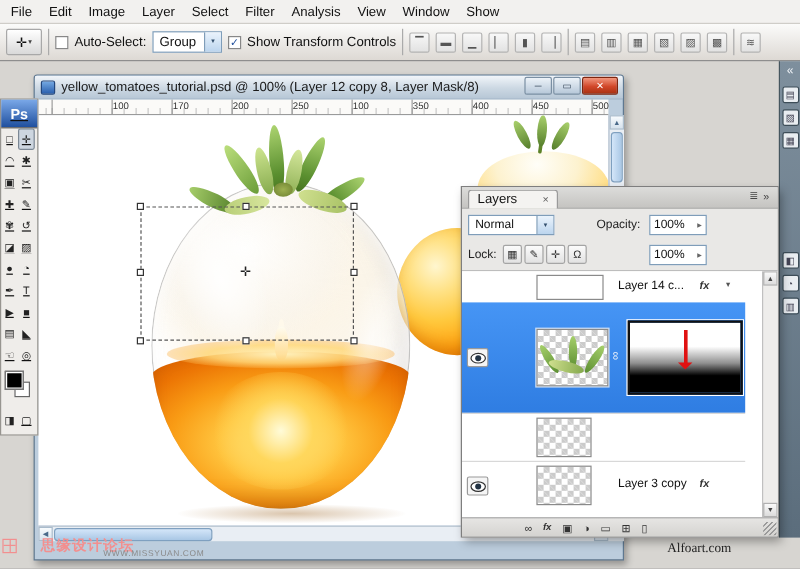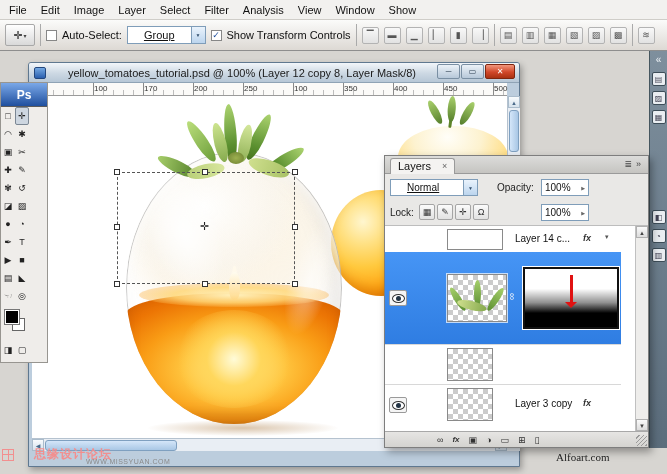--- a/index.html
+++ b/index.html
@@ -11,35 +11,35 @@
   .menubar .mi { padding:2px 7px; cursor:default; }
 
   
   .optionsbar { position:absolute; left:0; top:20px; right:0; height:31px; background:linear-gradient(#fbfbfa,#ddd9d4); border-bottom:1px solid #8e8e8e; display:flex; align-items:center; gap:5px; padding:0 5px; }
   .tool-chip { width:30px; height:22px; border:1px solid #a8a8a8; border-radius:2px; background:linear-gradient(#ffffff,#d9d9d9); display:flex; align-items:center; justify-content:center; gap:1px; font-size:11px; }
   .tool-chip .caret { font-size:6px; color:#444; }
   .vsep { width:1px; height:22px; background:#aaa; }
   .checkbox { width:11px; height:11px; border:1px solid #878787; background:#fff; display:inline-flex; align-items:center; justify-content:center; font-size:9px; line-height:9px; color:#1f4e9c; font-weight:bold; }
   .olabel { white-space:nowrap; }
   .combo { height:18px; border:1px solid #7f9db9; background:#fff; display:flex; align-items:center; }
-  .combo .val { padding:0 16px; min-width:42px; font-size:11px;text-decoration:underline; }
+  .combo .val { padding:0 5px; min-width:42px; font-size:11px; }
   .combo .cbtn { width:14px; align-self:stretch; background:linear-gradient(#eaf3fc,#bcd5ee); border-left:1px solid #7f9db9; font-size:5px; color:#34506e; display:flex; align-items:center; justify-content:center; }
   .icon-btn { width:17px; height:17px; border:1px solid #b3b3b3; border-radius:2px; background:linear-gradient(#f8f8f8,#e2e2e2); display:flex; align-items:center; justify-content:center; font-size:9px; color:#555; }
 
   
   .dock { position:absolute; right:0; top:51px; bottom:26px; width:18px; background:linear-gradient(180deg,#7e8f9d,#5b6d7c); border-left:1px solid #45565f; z-index:15; }
   .dcollapse { display:block; text-align:center; color:#f0f4f8; font-size:10px; padding:3px 0 2px; }
   .dock-ico { display:flex; width:14px; height:14px; margin:5px auto 0; background:#e9edf1; border:1px solid #3d4d58; border-radius:2px; font-size:8px; color:#445; align-items:center; justify-content:center; }
   .dock-ico.gap { margin-top:86px; }
 
   
   .docwindow { position:absolute; left:28px; top:62px; width:492px; height:405px; background:#bccddd; border:1px solid #5f7astrip; border:1px solid #5f7890; border-radius:3px 3px 0 0; box-shadow:2px 3px 6px rgba(0,0,0,.3); z-index:10; }
   .titlebar { position:absolute; left:0; top:0; right:0; height:20px; background:linear-gradient(#f2f6fa,#ccd8e3 55%,#b7c7d6); border-bottom:1px solid #8fa3b5; display:flex; align-items:center; padding-left:5px; font-size:11px; color:#1a1a1a; border-radius:2px 2px 0 0; }
   .doc-ico { width:12px; height:12px; margin-right:5px; border-radius:2px; background:linear-gradient(#74a8e2,#2a5fae); border:1px solid #23477e; flex:none; }
-  .title { white-space:nowrap; overflow:hidden; flex:1;text-align:center; }
+  .title { white-space:nowrap; overflow:hidden; flex:1; }
   .winbtns { display:flex; gap:1px; padding:0 4px 2px 4px; }
   .winbtn { width:23px; height:15px; border:1px solid #7a8fa3; border-radius:2px; background:linear-gradient(#ecf2f8,#b7c8d9); font-size:8px; line-height:12px; color:#2b3d4f; display:flex; align-items:center; justify-content:center; }
   .winbtn.close { width:30px; background:linear-gradient(#f2977e,#d14729 55%,#a93112); color:#fff; border-color:#7e250f; font-weight:bold; }
   .ruler { position:absolute; left:3px; top:20px; width:475px; height:13px; background-color:#fbfaf8;
     background-image:repeating-linear-gradient(to right,#8a8a8a 0 1px,transparent 1px 50px),repeating-linear-gradient(to right,#bdbdbd 0 1px,transparent 1px 10px);
     background-size:auto 100%, auto 5px; background-position:11px 0, 11px 100%; background-repeat:repeat-x,repeat-x;
     border-bottom:1px solid #9a9a9a; }
   .rnum { position:absolute; top:1px; font-size:8px; color:#333; }
   .canvas { position:absolute; left:3px; top:33px; width:475px; height:342px; background:#fff; overflow:hidden; }
   .vscroll { position:absolute; left:478px; top:33px; width:13px; height:342px; background:#e9eef4; border-left:1px solid #b5c2cf; }
@@ -96,41 +96,41 @@
   .d2 { left:8px; top:62px; width:38px; height:14px; border-radius:50%; transform:rotate(-12deg); background:linear-gradient(90deg,#b9cf78,#d8e69e); }
   .knot { left:48px; top:50px; width:16px; height:12px; border-radius:50%; background:radial-gradient(#9db050,#6c8030); position:absolute; }
   .marquee { position:absolute; left:85px; top:76px; width:178px; height:112px; border:1px dashed #555; }
   .h { position:absolute; width:6px; height:6px; background:#fff; border:1px solid #333; }
   .nw{left:-4px;top:-4px} .n{left:calc(50% - 4px);top:-4px} .ne{right:-4px;top:-4px}
   .w{left:-4px;top:calc(50% - 4px)} .e{right:-4px;top:calc(50% - 4px)}
   .sw{left:-4px;bottom:-4px} .s{left:calc(50% - 4px);bottom:-4px} .se{right:-4px;bottom:-4px}
   .refpoint { position:absolute; left:calc(50% - 6px); top:calc(50% - 8px); font-size:11px; color:#222; }
 
   
-  .toolbox { position:absolute; left:0; top:82px; width:48px; background:#efedea; border:1px solid #979590; z-index:20; padding-bottom:3px; }
+  .toolbox { position:absolute; left:0; top:82px; width:32px; background:#efedea; border:1px solid #979590; z-index:20; padding-bottom:3px;text-decoration:underline; }
   .ps-logo { height:24px; background:linear-gradient(#7aa8e8,#1f4f9e); color:#fff; font-weight:bold; font-size:12px; display:flex; align-items:center; justify-content:center; border-bottom:1px solid #5a5a5a; }
   .tools { display:grid; grid-template-columns:14px 14px; }
   .tcell { height:18px; display:flex; align-items:center; justify-content:center; font-size:9px; color:#222; }
   .tcell.sel { background:#cdd6e0; border:1px solid #7b8794; border-radius:2px; }
   .swatches { position:relative; height:36px; }
   .bgcolor { position:absolute; left:11px; top:13px; width:13px; height:13px; background:#fff; border:1px solid #666; }
   .fgcolor { position:absolute; left:3px; top:4px; width:16px; height:16px; background:#000; border:1px solid #777; box-shadow:inset 0 0 0 1px #fff; }
   .tb-extras { display:grid; grid-template-columns:14px 14px; }
 
   
   .layers-panel { position:absolute; left:384px; top:155px; width:265px; height:293px; background:#ececea; border:1px solid #7e7e7e; box-shadow:3px 4px 8px rgba(0,0,0,.35); z-index:30; }
   .ptabs { position:absolute; left:0; top:0; right:0; height:18px; background:linear-gradient(#dcdcda,#c5c4c1); border-bottom:1px solid #9a9a9a; display:flex; align-items:flex-end; padding:0 5px; }
-  .ptab { display:inline-flex; align-items:center; gap:11px; background:#f4f3f1; border:1px solid #9a9a9a; border-bottom:none; border-radius:3px 3px 0 0; padding:1px 7px 2px; font-size:11px; margin-bottom:-1px; }
+  .ptab { display:inline-flex; align-items:center; gap:21px; background:#f4f3f1; border:1px solid #9a9a9a; border-bottom:none; border-radius:3px 3px 0 0; padding:1px 7px 2px; font-size:11px; margin-bottom:-1px; }
   .tclose { font-size:9px; color:#666; }
   .pmenu { font-size:9px; color:#444; padding:0 2px 4px; }
   .pmenu.first { margin-left:auto; }
   .pctl { position:absolute; left:0; top:18px; right:0; height:52px; background:#e9e8e6; border-bottom:1px solid #bdbdbd; font-size:10px; }
   .ctl-row { position:absolute; left:0; right:0; height:24px; }
   .r1 { top:2px; } .r2 { top:27px; }
-  .combo.blend { position:absolute; left:5px; top:3px; width:88px; height:17px; }
+  .combo.blend { position:absolute; left:5px; top:3px; width:72px; height:17px; }
   .combo.blend .val { font-size:10px; min-width:0; flex:1; }
   .plabel { position:absolute; color:#222; }
   .lop { left:112px; top:6px; } .llock { left:5px; top:6px; } .lfill { left:120px; top:6px;margin-left:40px; }
   .valbox { position:absolute; left:156px; top:3px; width:48px; height:17px; border:1px solid #7f9db9; background:#fff; display:flex; align-items:center; justify-content:space-between; padding:0 3px; font-size:10px; }
   .spin { font-size:5px; color:#666; }
   .lockbtn { position:absolute; top:3px; width:16px; height:16px; border:1px solid #a5a5a5; border-radius:2px; background:linear-gradient(#fbfbfb,#e2e2e2); font-size:9px; line-height:14px; text-align:center; color:#333; }
   .lk0{left:34px} .lk1{left:52px} .lk2{left:70px} .lk3{left:88px}
   .llist { position:absolute; left:0; top:70px; right:0; bottom:16px; background:#fff; overflow:hidden; }
   .lrow { position:relative; width:236px; }
   .rowA { height:26px; }

